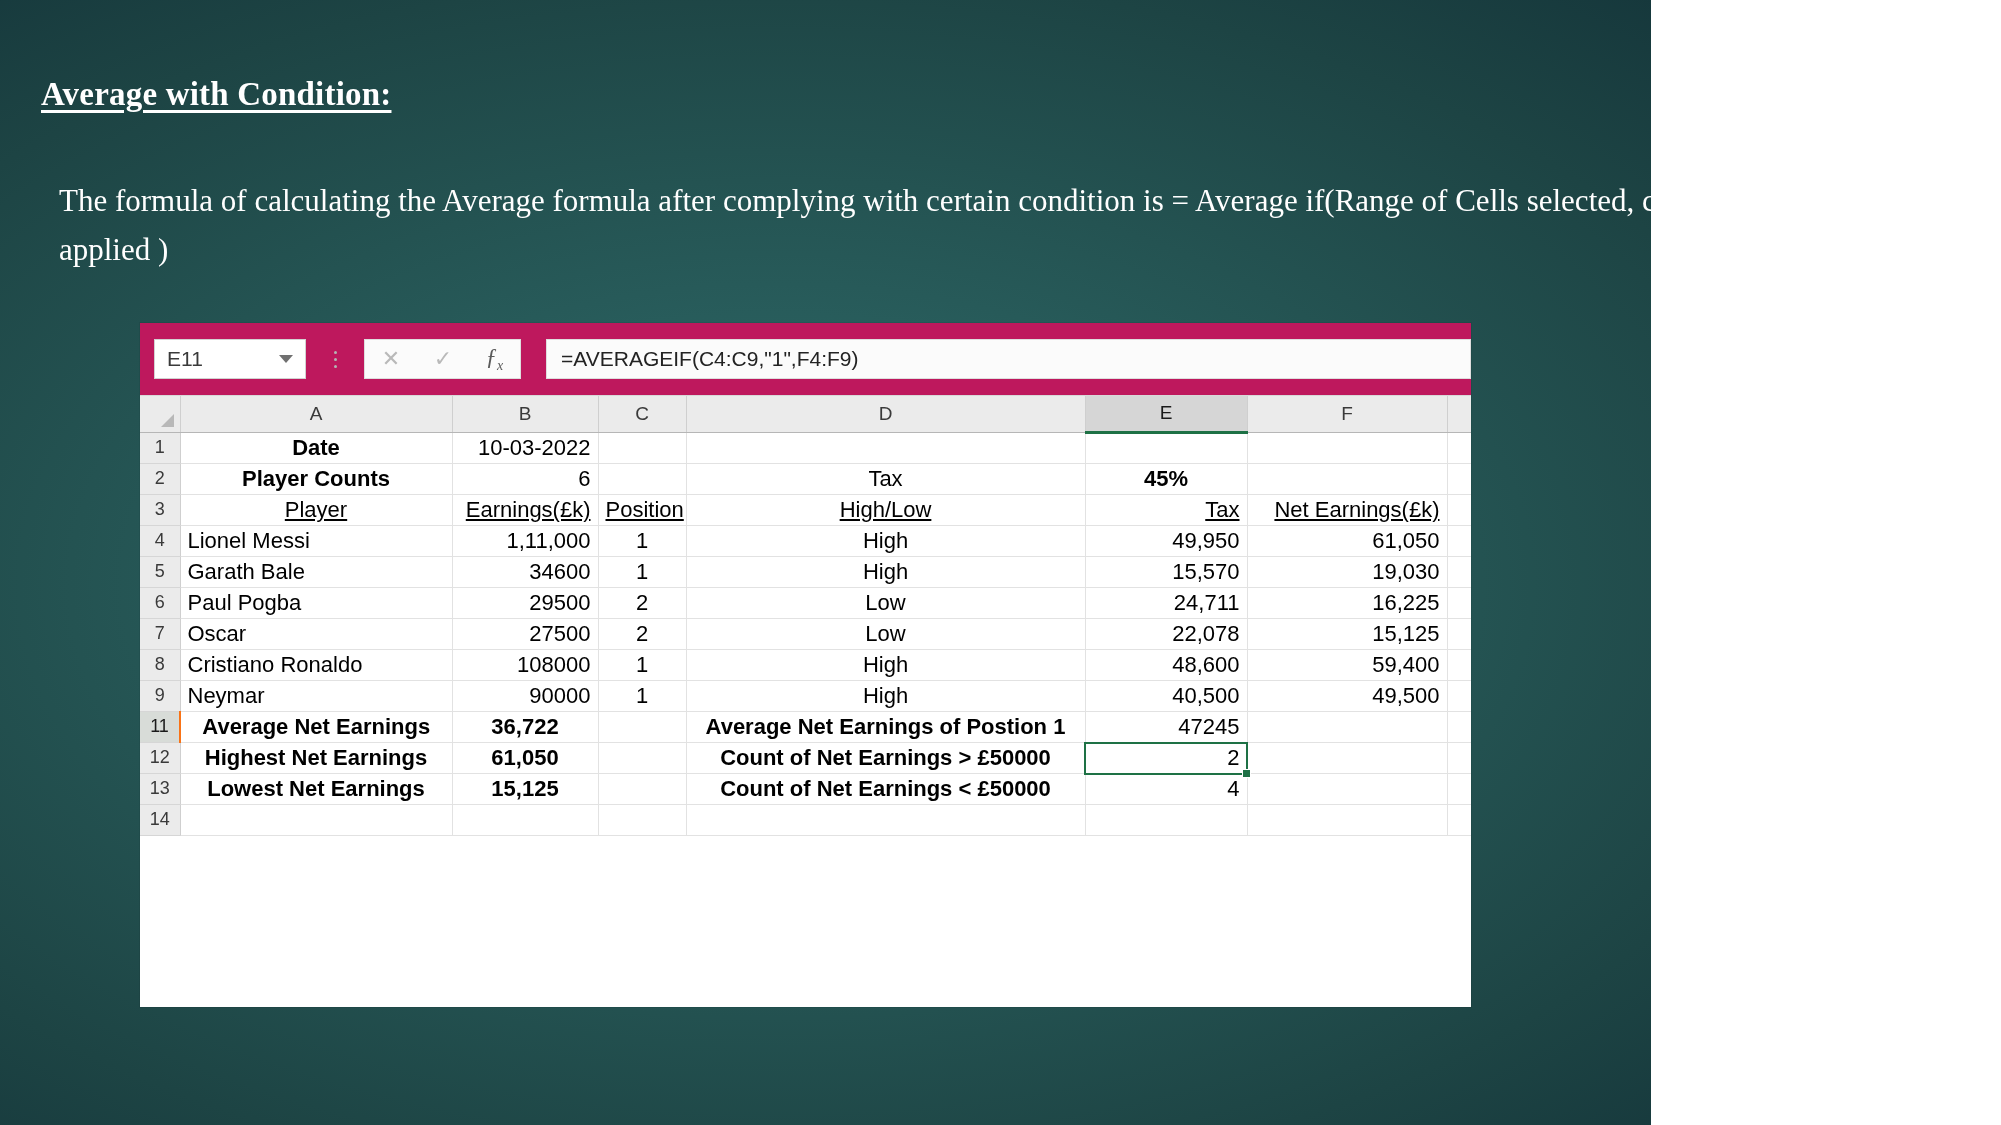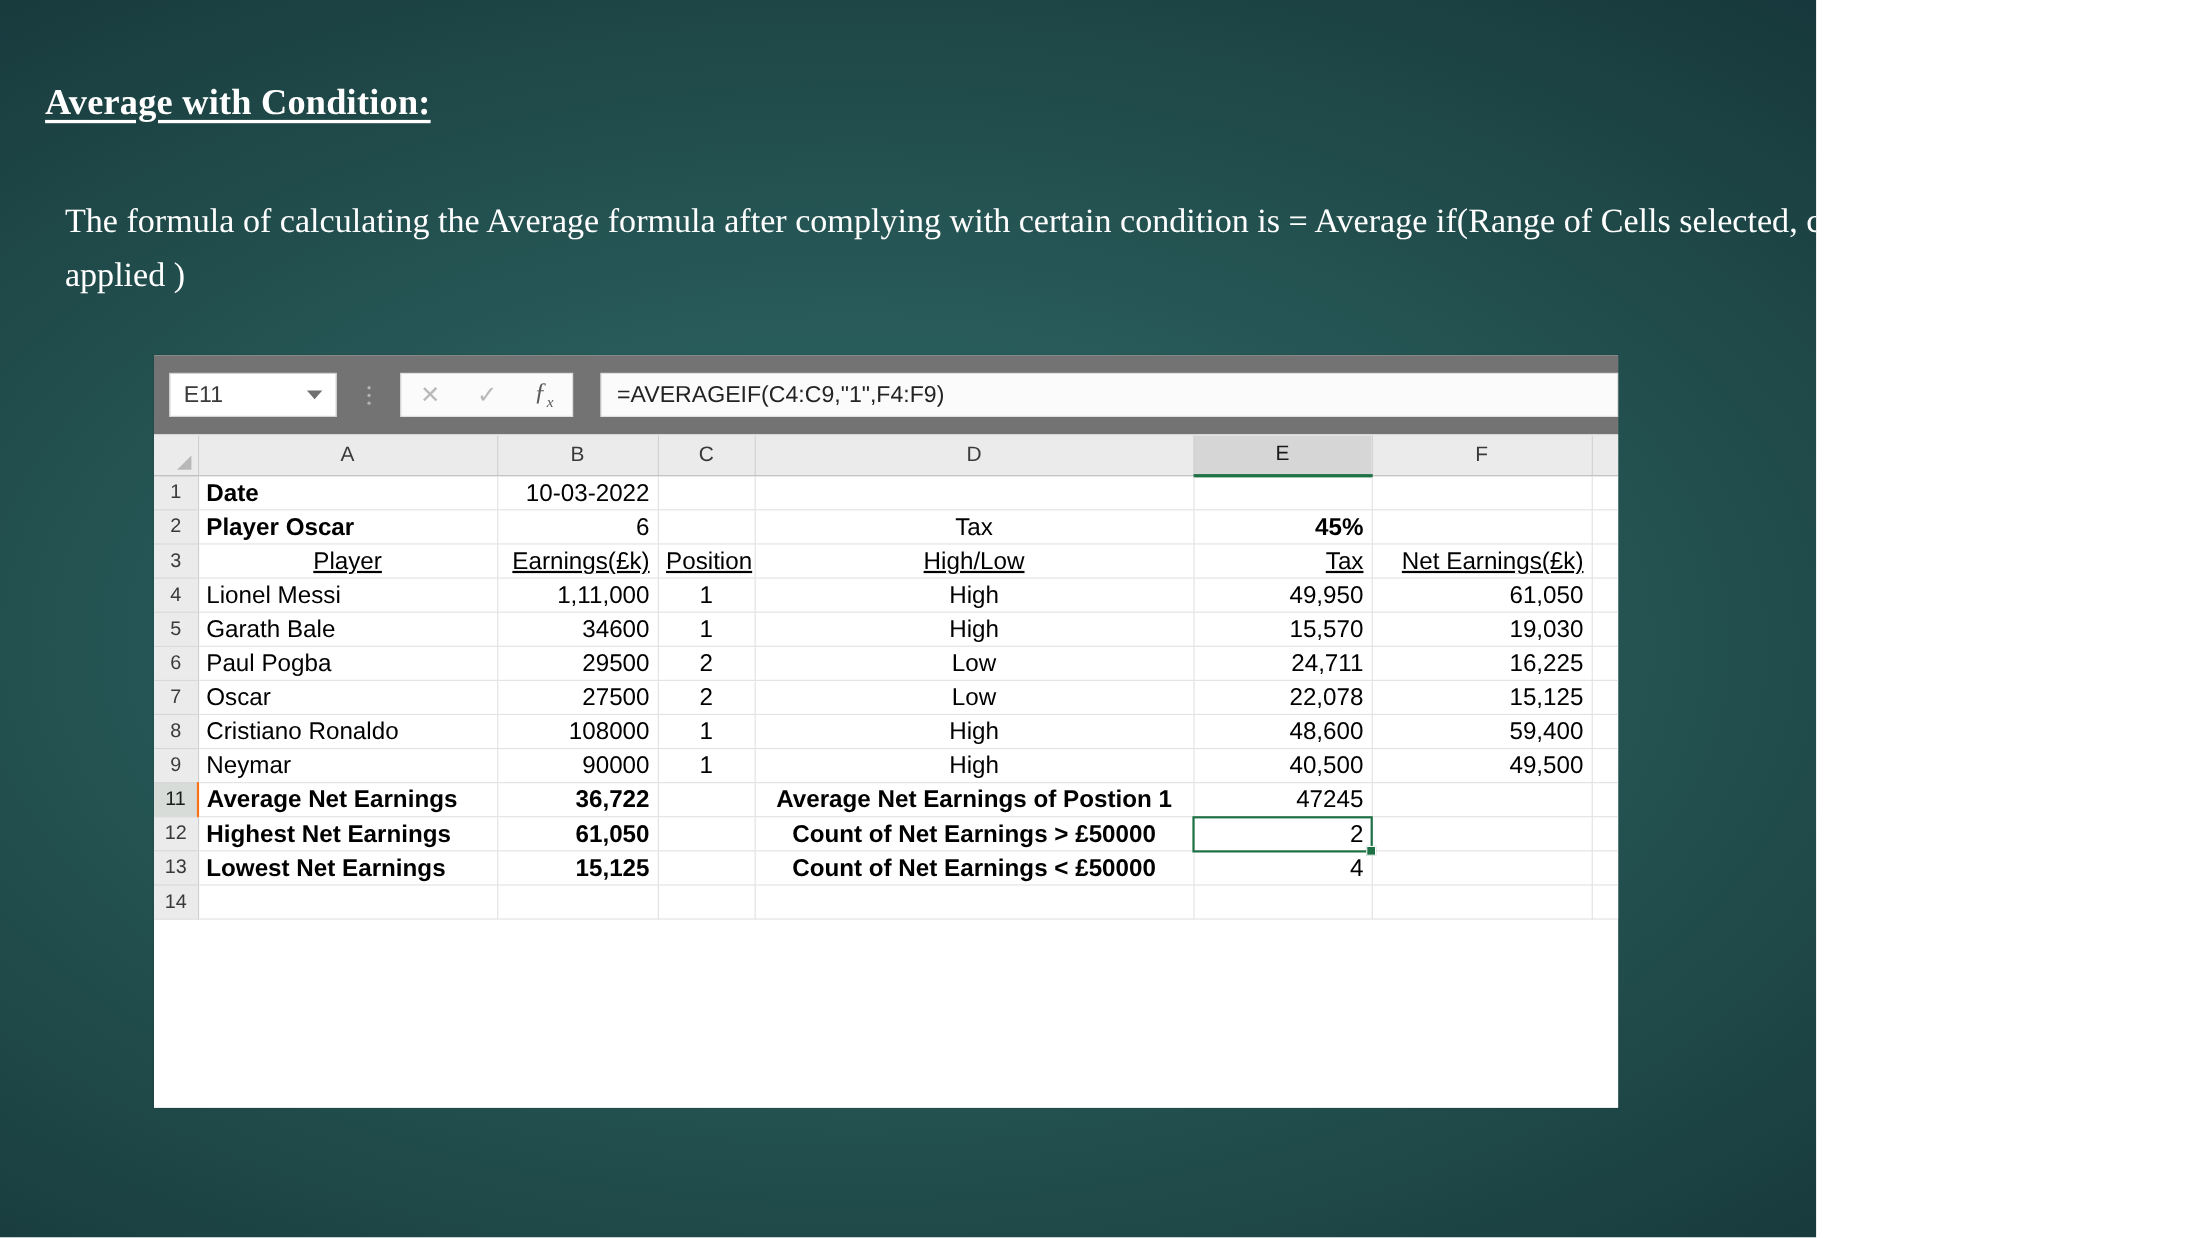--- a/index.html
+++ b/index.html
@@ -53,21 +53,21 @@
     left: 140px; top: 323px;
     width: 1331px; height: 684px;
     background: #f0f0ef;
     box-shadow: 0 0 0 1px rgba(0,0,0,.06);
   }
 
   
   #formula-strip {
     position: relative;
     height: 72px;
-    background: #737373;
+    background: #be185d;
     display: flex;
     align-items: center;
     padding: 0 0 0 14px;
     gap: 16px;
   }
   #name-box {
     width: 152px; height: 40px;
     background: #ffffff;
     border: 1px solid #d2d2d2;
     display: flex; align-items: center;
@@ -199,21 +199,21 @@
     font-size: 22px;
     color: #000000;
     padding: 0 7px;
     white-space: nowrap;
     overflow: hidden;
     background: #ffffff;
   }
   .al-l { text-align: left; }
   .al-c { text-align: center; }
   .al-r { text-align: right; }
-  .bold { font-weight: bold; }
+  .bold { font-weight: bold; text-align: center; }
   .red  { color: #ff0000; text-decoration: underline; }
   .tail { border-right: none !important; }
   td.blankpad { background:#ffffff; border-bottom:1px solid #e2e2e2; }
 
   
   #sel-cell {
     position: absolute;
     left: 1085px;
     top: 359px;
     width: 163px;
@@ -299,21 +299,21 @@
               <td class="cell al-l bold">Date</td>
               <td class="cell al-r">10-03-2022</td>
               <td class="cell al-c"></td>
               <td class="cell al-c"></td>
               <td class="cell al-r"></td>
               <td class="cell al-r"></td>
               <td class="blankpad tail"></td>
             </tr>
             <tr>
               <td class="rowhead">2</td>
-              <td class="cell al-l bold">Player Oscar</td>
+              <td class="cell al-l bold">Player Counts</td>
               <td class="cell al-r">6</td>
               <td class="cell al-c"></td>
               <td class="cell al-c al-c">Tax</td>
               <td class="cell al-r bold al-c">45%</td>
               <td class="cell al-r"></td>
               <td class="blankpad tail"></td>
             </tr>
             <tr>
               <td class="rowhead">3</td>
               <td class="cell al-l red al-c">Player</td>

